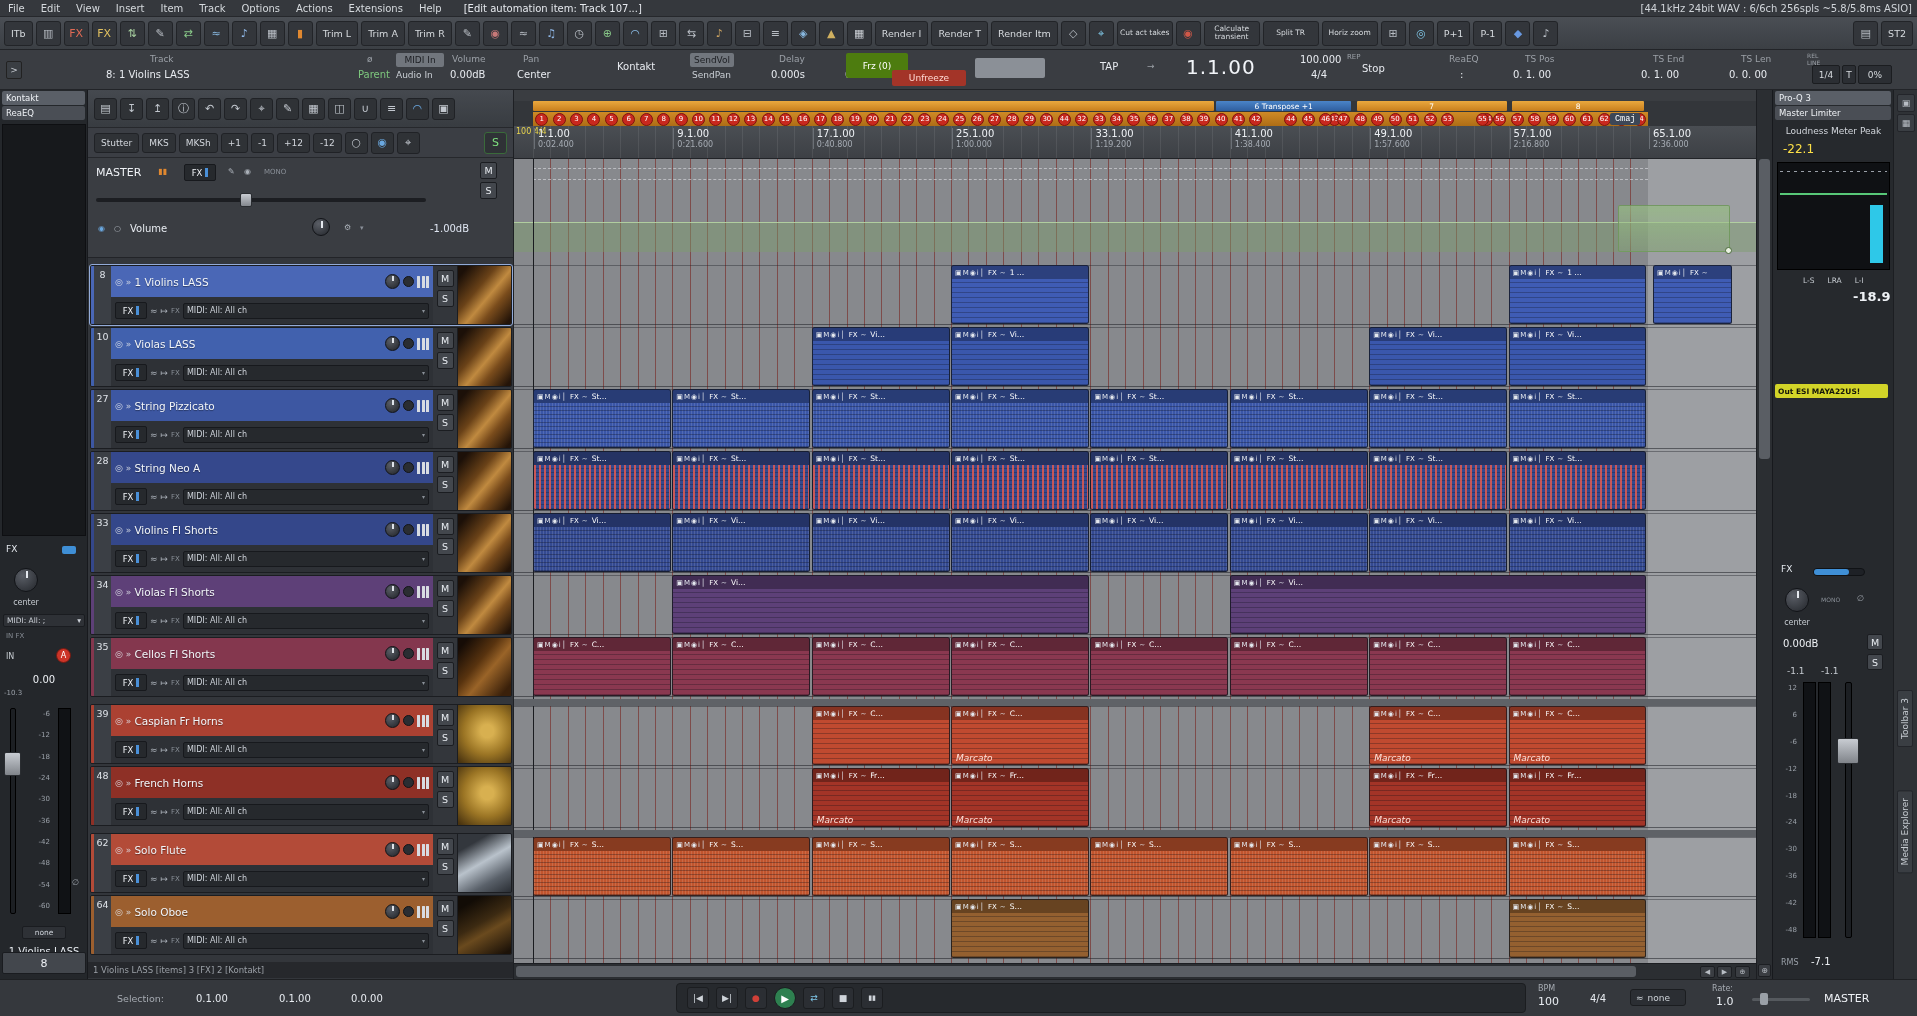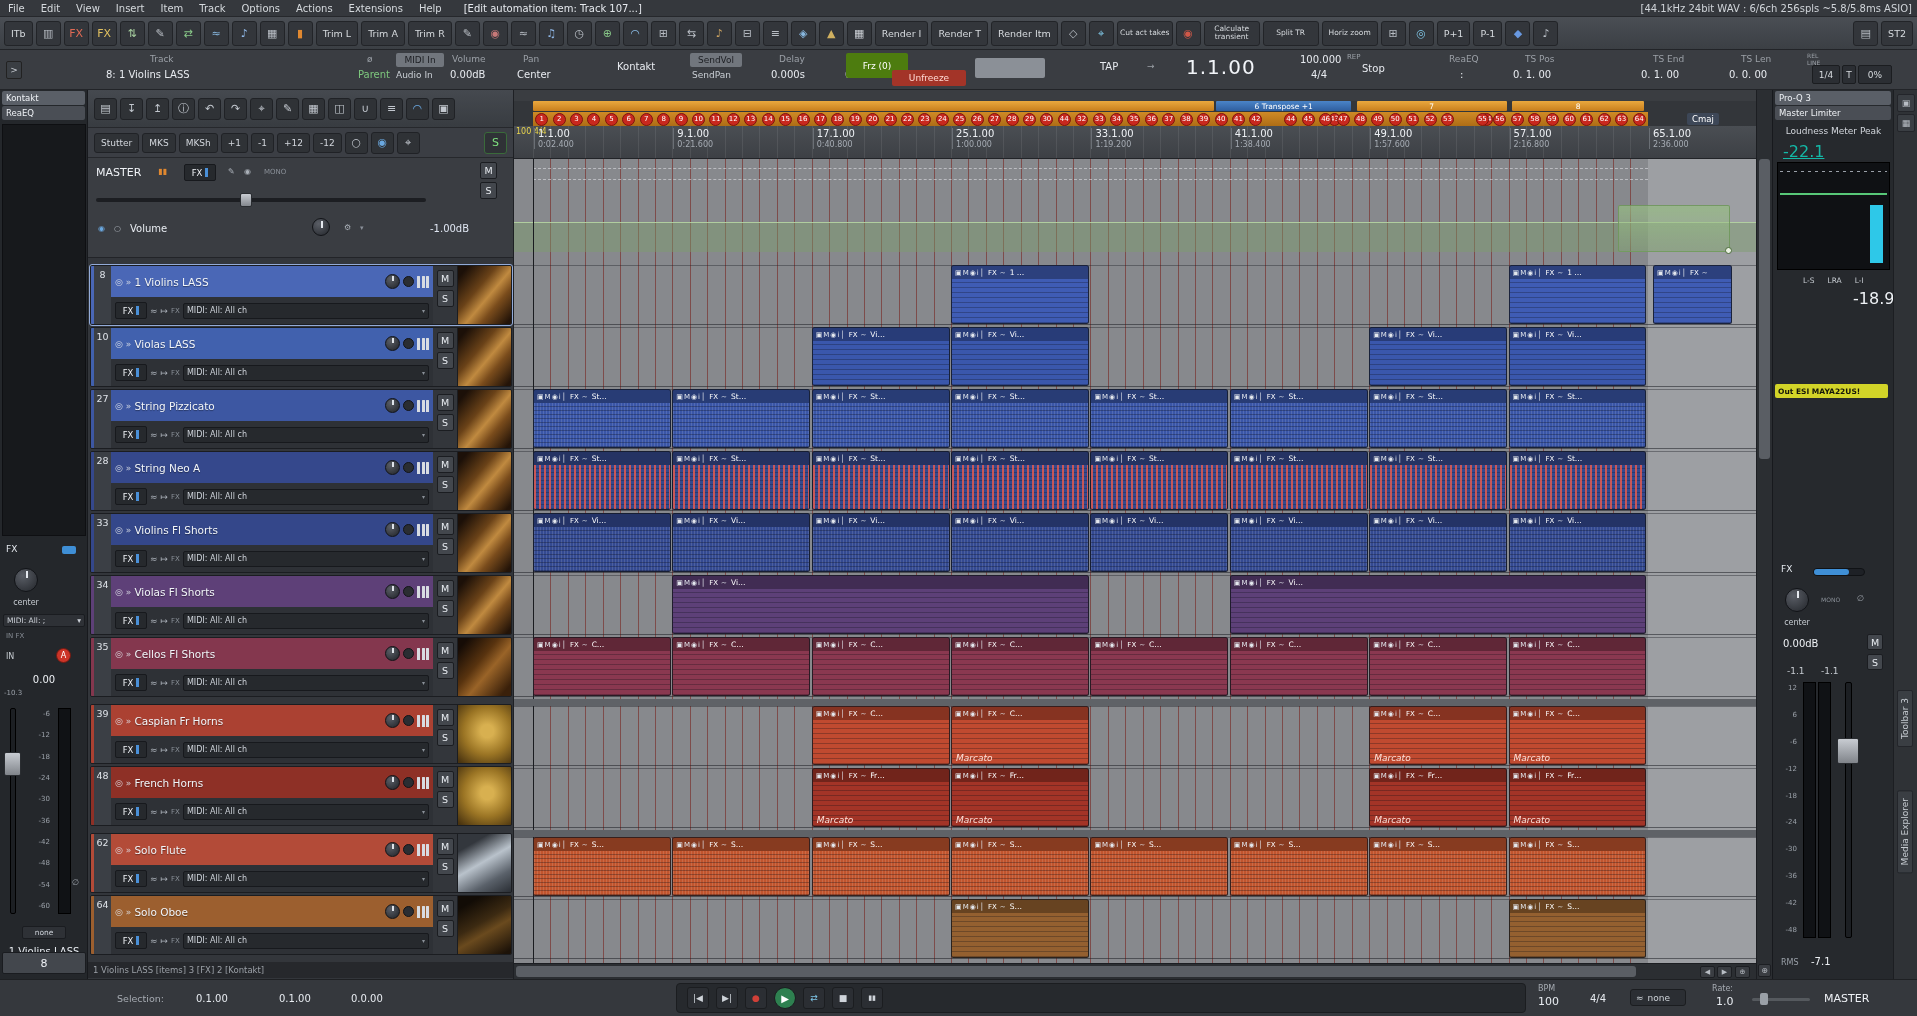--- a/index.html
+++ b/index.html
@@ -239,21 +239,21 @@
     <span class="ib-value" style="left:106px;top:19px;">8: 1 Violins LASS</span>
     <span class="ib-label" style="left:367px;top:4px;">ø</span>
     <span class="ib-value" style="left:358px;top:19px;color:#7ec87e;">Parent</span>
     <span class="ib-chip" style="left:396px;top:3px;width:48px;height:14px;background:#71767d;color:#1d1f23;">MIDI In</span>
     <span class="ib-label" style="left:396px;top:20px;color:#c9ced4;">Audio In</span>
     <span class="ib-label" style="left:452px;top:4px;">Volume</span>
     <span class="ib-value" style="left:450px;top:19px;">0.00dB</span>
     <span class="ib-label" style="left:523px;top:4px;">Pan</span>
     <span class="ib-value" style="left:517px;top:19px;">Center</span>
     <span class="ib-value" style="left:617px;top:11px;">Kontakt</span>
-    <span class="ib-chip" style="left:690px;top:3px;width:52px;height:14px;background:#71767d;color:#1d1f23;">SendVol</span>
+    <span class="ib-chip" style="left:690px;top:3px;width:44px;height:14px;background:#71767d;color:#1d1f23;">SendVol</span>
     <span class="ib-label" style="left:692px;top:20px;color:#c9ced4;">SendPan</span>
     <span class="ib-label" style="left:779px;top:4px;">Delay</span>
     <span class="ib-value" style="left:771px;top:19px;">0.000s</span>
     <span class="ib-label" style="left:852px;top:4px;font-family:Liberation Serif, serif;">Offset</span>
     <span class="ib-value" style="left:845px;top:19px;">0.0ms</span>
     <span class="ib-chip" style="left:846px;top:3px;width:62px;height:25px;background:#4d7c0f;color:#fff;">Frz (0)</span>
     <span class="ib-chip" style="left:892px;top:20px;width:74px;height:16px;background:#a33428;color:#ffd8d2;">Unfreeze</span>
     <span class="ib-chip" style="left:975px;top:8px;width:70px;height:20px;background:#8b9097;"></span>
     <span class="ib-value" style="left:1100px;top:11px;">TAP</span>
     <span class="ib-label" style="left:1147px;top:11px;">→</span>
@@ -815,21 +815,21 @@
           <span class="region-circle" style="left: 961.89px;">55</span>
           <span class="region-circle" style="left: 979.31px;">56</span>
           <span class="region-circle" style="left: 996.73px;">57</span>
           <span class="region-circle" style="left: 1014.15px;">58</span>
           <span class="region-circle" style="left: 1031.57px;">59</span>
           <span class="region-circle" style="left: 1048.99px;">60</span>
           <span class="region-circle" style="left: 1066.41px;">61</span>
           <span class="region-circle" style="left: 1083.83px;">62</span>
           <span class="region-circle" style="left: 1101.25px;">63</span>
           <span class="region-circle" style="left: 1118.67px;">64</span>
-          <span class="key-chip" style="left: 1173px;">Cmaj</span>
+          <span class="key-chip" style="left: 1096px; font-family: Liberation Mono, monospace;">Cmaj</span>
         </div>
       <div id="ruler-row">
         <div id="ruler-grid"></div>
         <span id="tempo-chip">100 4/4</span>
       <div class="measure" style="left: 20px;">
             <div class="mbar">1.1.00</div>
             <div class="mtime">0:02.400</div>
           </div>
           <div class="measure" style="left: 159.36px;">
             <div class="mbar">9.1.00</div>
@@ -1435,32 +1435,32 @@
       <div id="v-handle"></div>
       <span class="vs-btn" style="bottom:2px;">⊕</span>
     </div>
 
     <div id="right-dock">
       <div id="rd-fxlist">
           <div class="fxrow on">Pro-Q 3</div>
           <div class="fxrow">Master Limiter</div>
         </div>
       <div class="mini-label" style="left:0;top:36px;width:121px;text-align:center;font-size:9px;color:#d2d6dc;">Loudness Meter Peak</div>
-      <div class="mini-label" style="left:10px;top:52px;font-size:16px;color:#14b8a6;text-decoration:underline;">-22.1</div>
+      <div class="mini-label" style="left:10px;top:52px;font-size:12px;color:#fde047;">-22.1</div>
       <div id="loudness-graph">
         <div id="lg-dash"></div>
         <div id="lg-green"></div>
         <div id="lg-cyan"></div>
       </div>
       <div id="loudness-cols">
           <span>L-S</span>
           <span>LRA</span>
           <span>L-I</span>
         </div>
-      <div class="mini-label" style="left:80px;top:199px;font-size:16px;color:#eef1f5;">-18.9</div>
+      <div class="mini-label" style="left:80px;top:199px;font-size:13px;color:#eef1f5;font-weight:bold;">-18.9</div>
       <div id="out-chip">Out ESI MAYA22US!</div>
       <span class="mini-label" style="left:8px;top:474px;font-size:9px;color:#e4e8ee;">FX</span>
       <span id="rd-fxpill">
           <i></i>
         </span>
       <span class="knob" style="left:12px;top:498px;"></span>
       <span class="mini-label" style="left:48px;top:506px;font-size:6px;color:#8a9098;">MONO</span>
       <span class="mini-label" style="left:84px;top:504px;color:#9aa0a8;">∅</span>
       <span class="mini-label" style="left:2px;top:528px;width:44px;text-align:center;">center</span>
       <span class="mini-label" style="left:10px;top:548px;font-size:10px;color:#eef1f5;">0.00dB</span>

